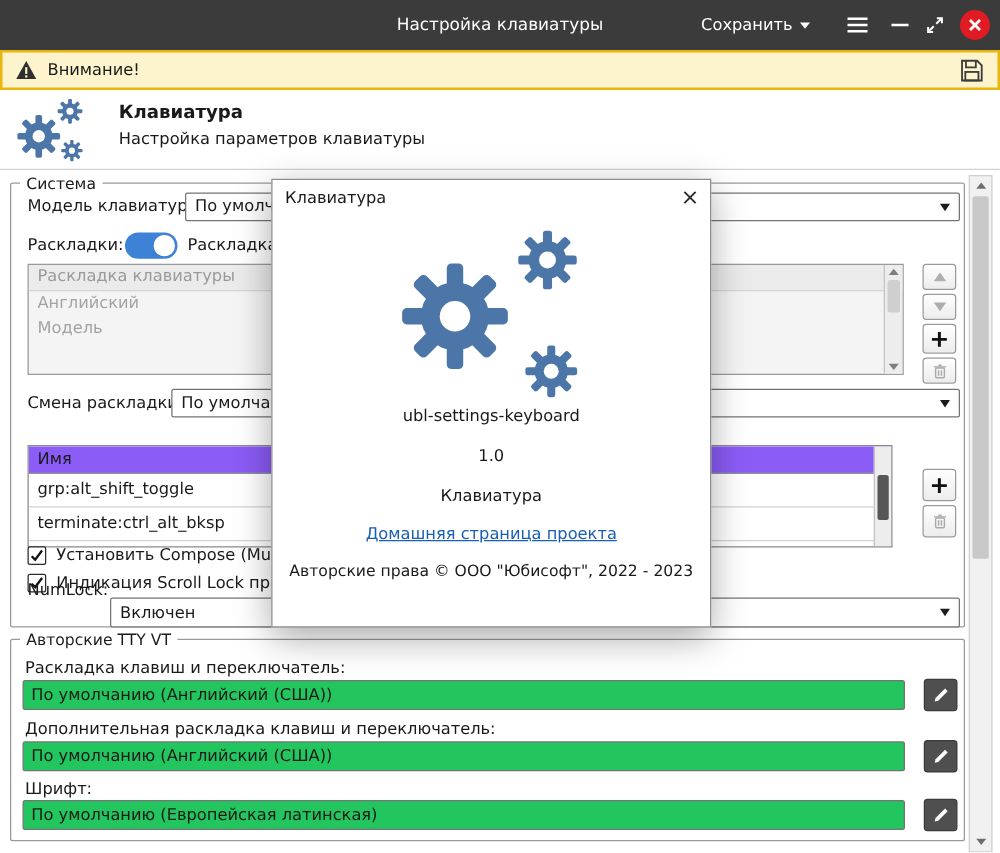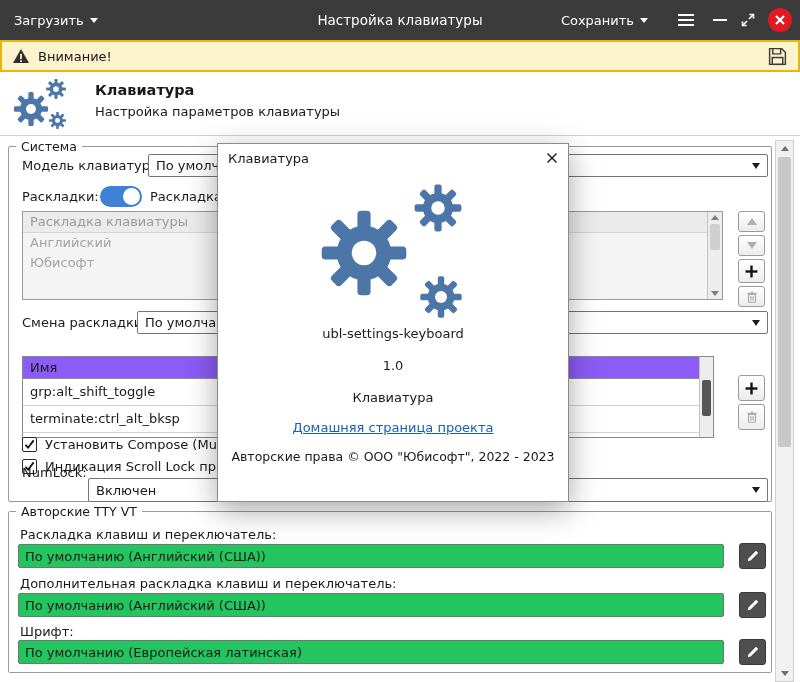--- a/index.html
+++ b/index.html
@@ -105,24 +105,20 @@
         <rect x="43" y="5" width="14" height="90" rx="4" transform="rotate(45 50 50)"></rect>
         <rect x="43" y="5" width="14" height="90" rx="4" transform="rotate(90 50 50)"></rect>
         <rect x="43" y="5" width="14" height="90" rx="4" transform="rotate(135 50 50)"></rect>
         <circle cx="50" cy="50" r="29"></circle>
         <circle cx="50" cy="50" r="13" fill="#ffffff"></circle>
       </g>
     </defs>
   </svg>
 
   <div class="titlebar">
-    <button class="tb-btn" style="left:14px">
-      <span>Загрузить</span>
-      <span class="caret"></span>
-    </button>
     <div class="tb-title">Настройка клавиатуры</div>
     <button class="tb-btn" style="right:152px">
       <span>Сохранить</span>
       <span class="caret"></span>
     </button>
     <button class="tb-ico" style="right:100px">
       <svg width="18" height="14" viewBox="0 0 18 14">
         <g stroke="#fff" stroke-width="2">
             <line x1="1" y1="2" x2="17" y2="2"></line>
             <line x1="1" y1="7" x2="17" y2="7"></line>
@@ -193,21 +189,21 @@
 
   <span class="lbl" style="left:22px;top:189px">Раскладки:</span>
   <div class="toggle" style="left:100px;top:186px">
     <span class="knob"></span>
   </div>
   <span class="lbl" style="left:150px;top:189px">Раскладка по</span>
 
   <div class="listbox" style="left:22px;top:211px;width:701px;height:89px">
     <div class="list-header">Раскладка клавиатуры</div>
     <div class="list-item">Английский</div>
-    <div class="list-item">Юбисофт</div>
+    <div class="list-item">Модель</div>
     <div class="inner-sb">
       <span class="sb-tri up" style="top:3px"></span>
       <span class="sb-tri down" style="bottom:3px"></span>
       <span class="sb-thumb" style="top:12px;height:26px"></span>
     </div>
   </div>
   <button class="sqbtn" style="left:738px;top:211px;height:21px">
     <span class="tri-up"></span>
   </button>
   <button class="sqbtn" style="left:738px;top:235px;height:21px">

